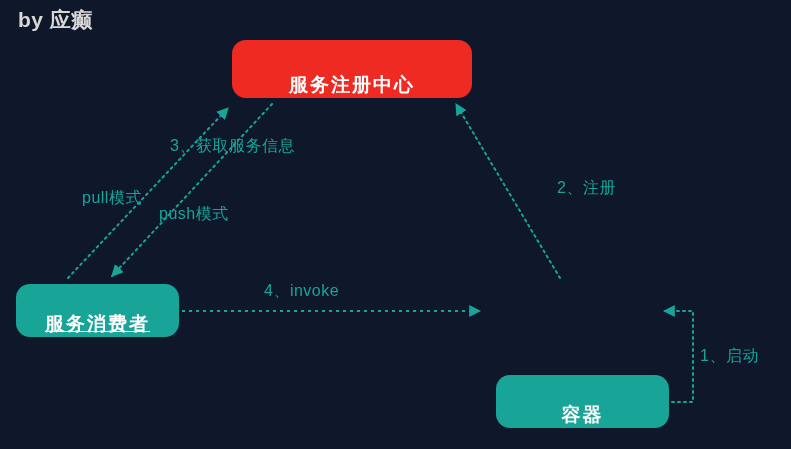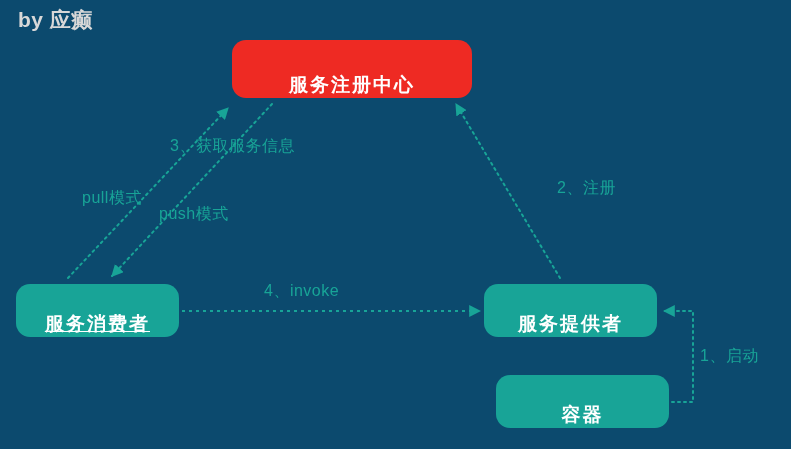--- a/index.html
+++ b/index.html
@@ -8,21 +8,21 @@
     padding: 0;
     background: #ffffff;
   }
   body {
     font-family: "Liberation Sans", "DejaVu Sans", sans-serif;
   }
   #canvas {
     position: relative;
     width: 791px;
     height: 449px;
-    background: #0c4a6e;
+    background: #0f172a;
     overflow: hidden;
   }
   #edges {
     position: absolute;
     left: 0;
     top: 0;
     width: 791px;
     height: 449px;
     pointer-events: none;
   }
@@ -137,23 +137,20 @@
   </svg>
 
   <div class="node node-registry">
     <span>服务注册中心</span>
   </div>
 
   <div class="node node-consumer">
     <span>服务消费者</span>
   </div>
 
-  <div class="node node-provider">
-    <span>服务提供者</span>
-  </div>
 
   <div class="node node-container">
     <span>容器</span>
   </div>
 
   <div class="edge-label label-start">1、启动</div>
 
   <div class="edge-label label-register">2、注册</div>
 
   <div class="edge-label label-fetch">3、获取服务信息</div>

